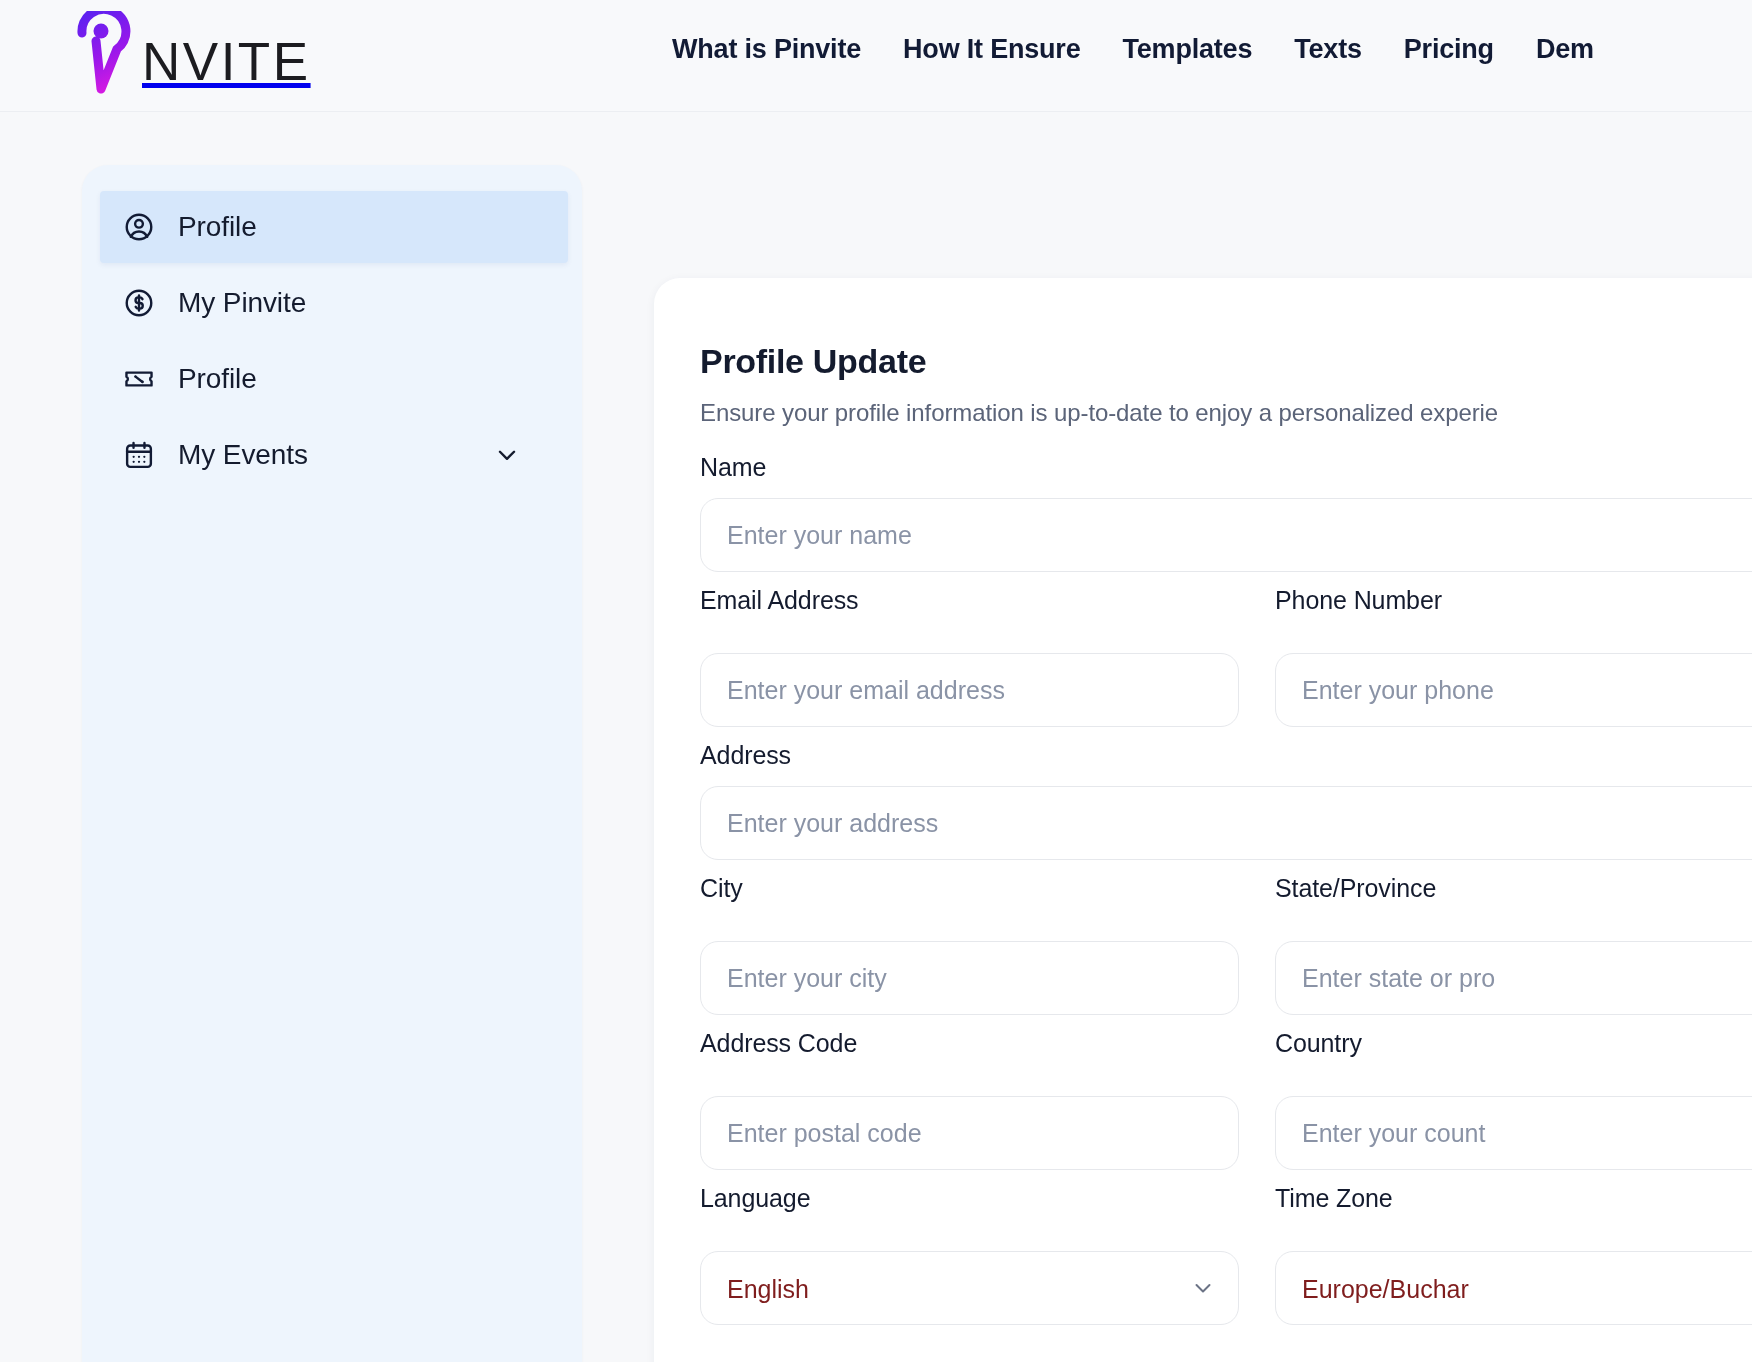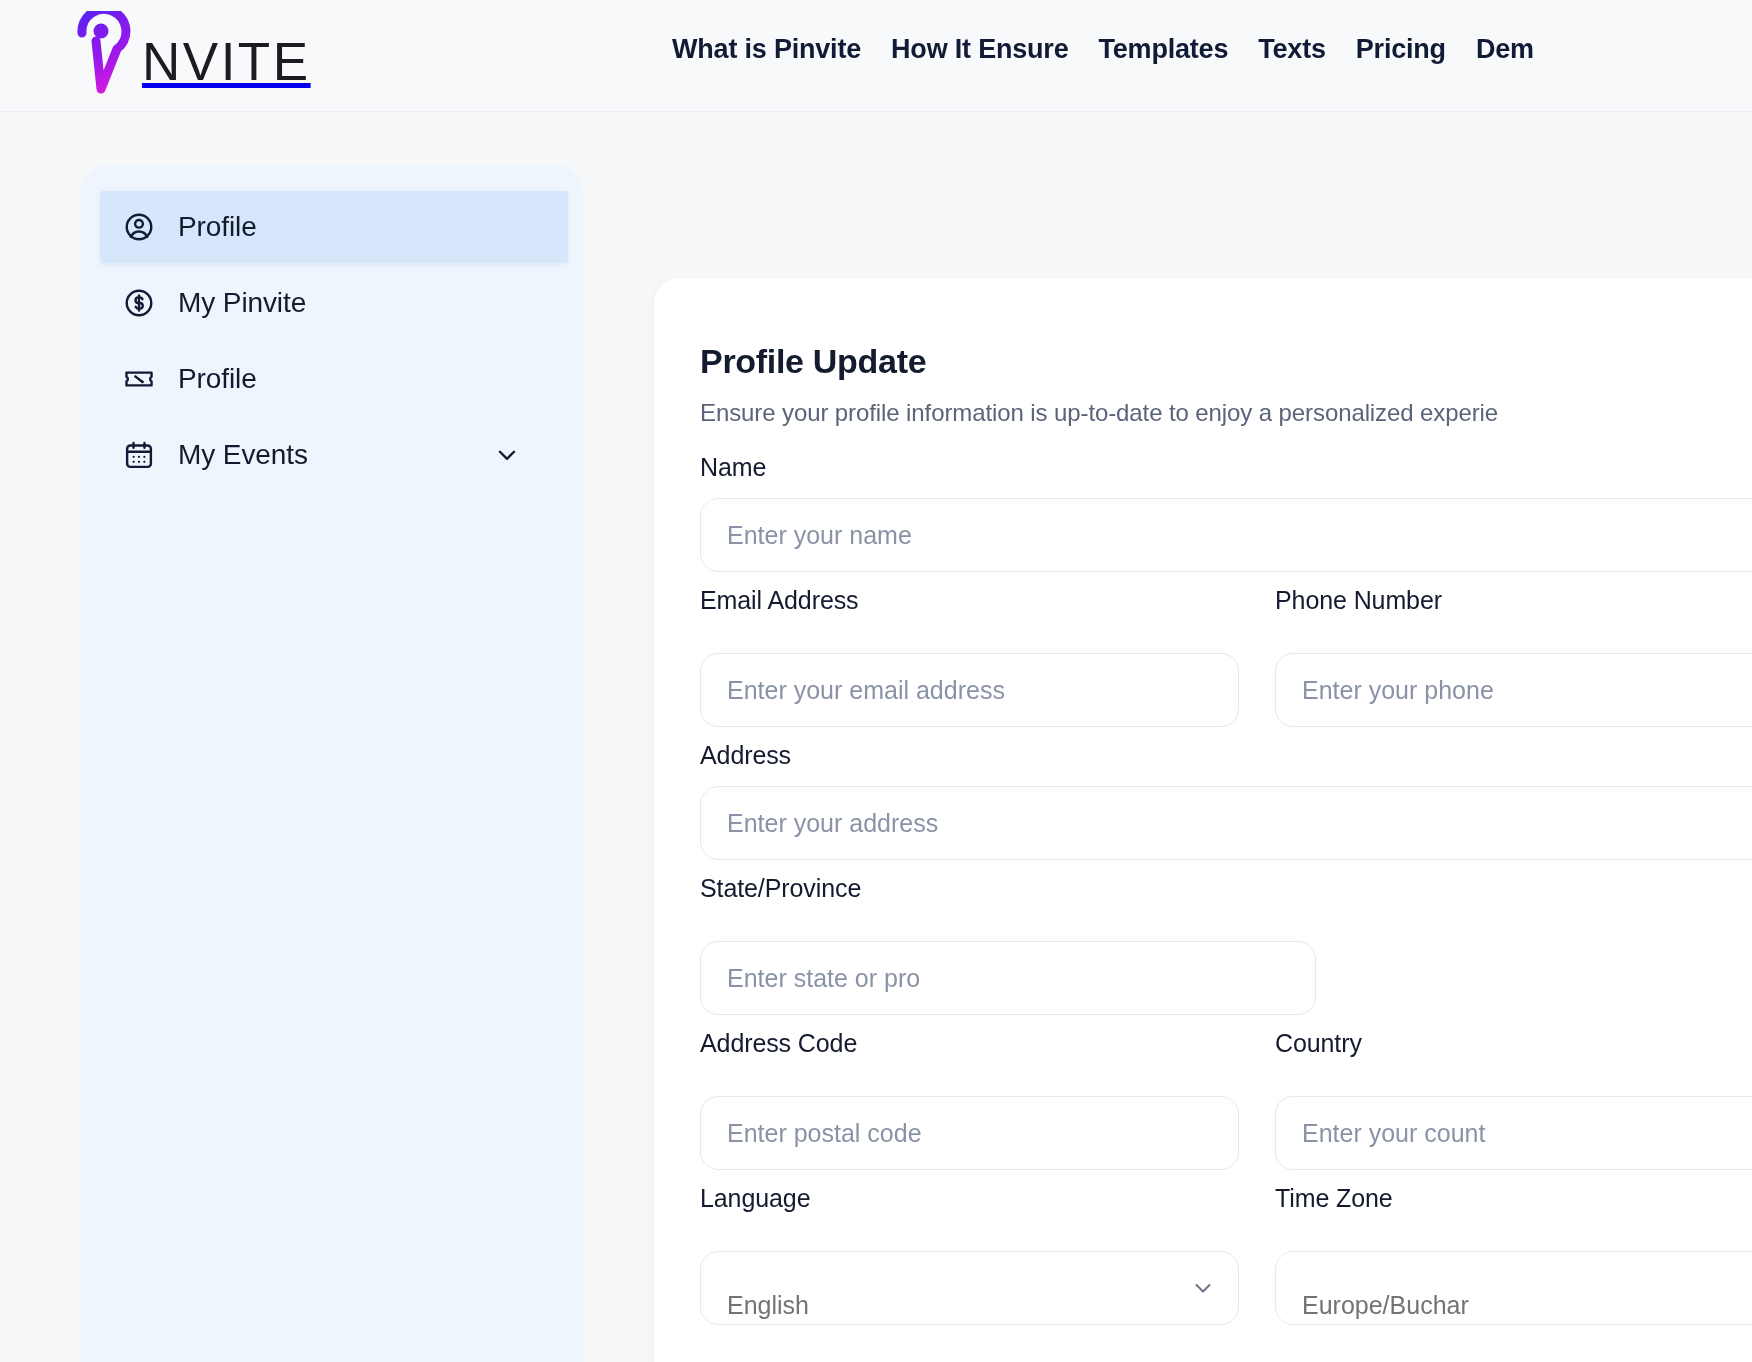--- a/index.html
+++ b/index.html
@@ -44,21 +44,21 @@
     position: relative;
     top: 6px;
   }
 
   .main-nav {
     position: absolute;
     left: 672px;
     top: 34px;
     display: flex;
     align-items: flex-start;
-    gap: 30px;
+    gap: 42px;
     white-space: nowrap;
   }
   .nav-link {
     font-size: 27px;
     font-weight: bold;
     color: #121b35;
     text-decoration: none;
     letter-spacing: -0.2px;
   }
 
@@ -182,22 +182,22 @@
   .field-input::placeholder { color: #8a93a6; }
 
   .select-wrap { position: relative; width: 100%; }
   .field-select {
     height: 74px;
     border: 1px solid #e6e8ec;
     border-radius: 18px;
     background: #fff;
     font-family: "Liberation Sans", sans-serif;
     font-size: 25px;
-    color: #737373;
-    padding: 16px 56px 0 26px;
+    color: #7f1d1d;
+    padding: 0 56px 0 26px;
     width: 100%;
     appearance: none;
     -webkit-appearance: none;
     outline: none;
     line-height: 74px;
   }
   .select-chevron {
     position: absolute;
     right: 24px;
     top: 50%;
@@ -329,20 +329,24 @@
 
       <div class="form-row">
         <div class="field full">
           <label class="field-label">Address</label>
           <input class="field-input" type="text" placeholder="Enter your address" style="">
         </div>
       </div>
 
       <div class="form-row">
         <div class="field half">
+          <label class="field-label">City</label>
+          <input class="field-input" type="text" placeholder="Enter your city" style="">
+        </div>
+        <div class="field half">
           <label class="field-label">State/Province</label>
           <input class="field-input" type="text" placeholder="Enter state or pro" style="">
         </div>
       </div>
 
       <div class="form-row">
         <div class="field half">
           <label class="field-label">Address Code</label>
           <input class="field-input" type="text" placeholder="Enter postal code" style="">
         </div>

